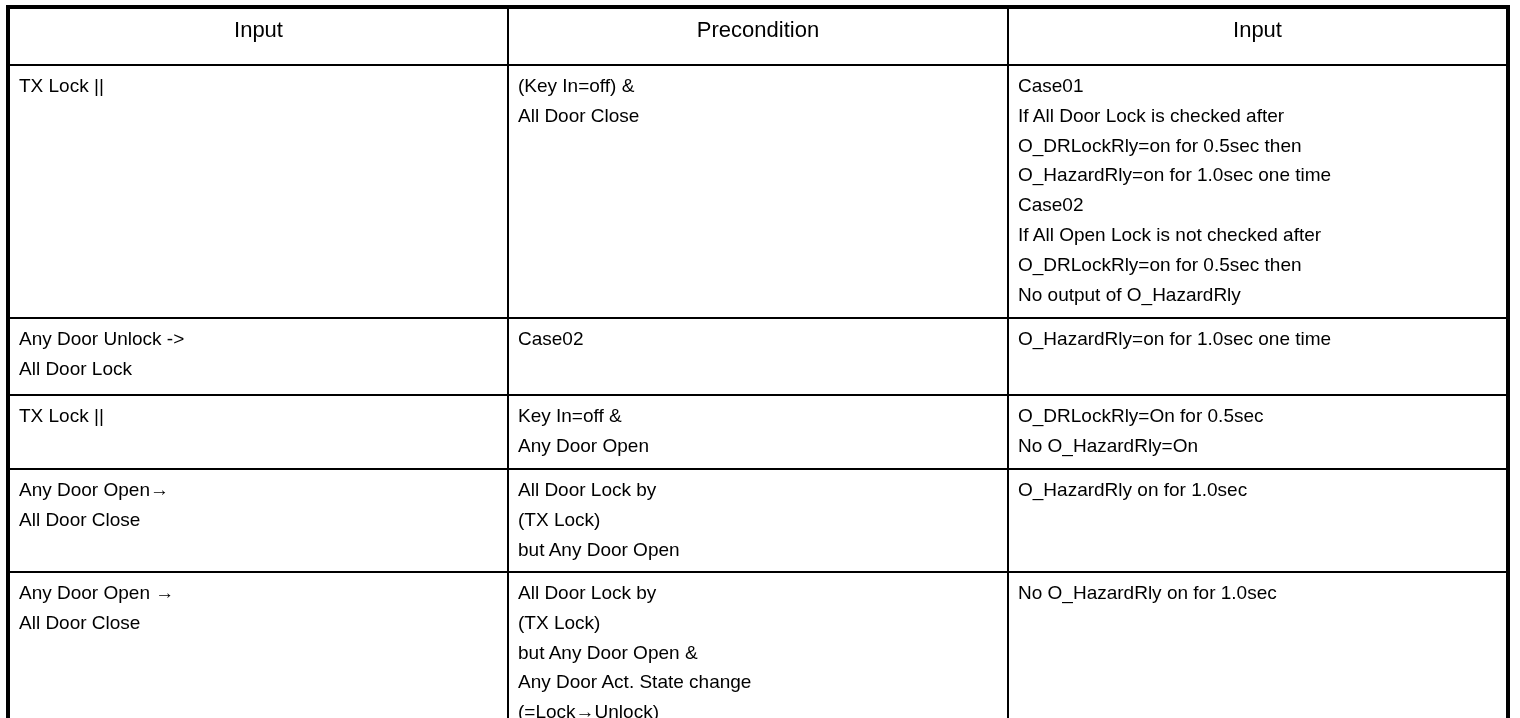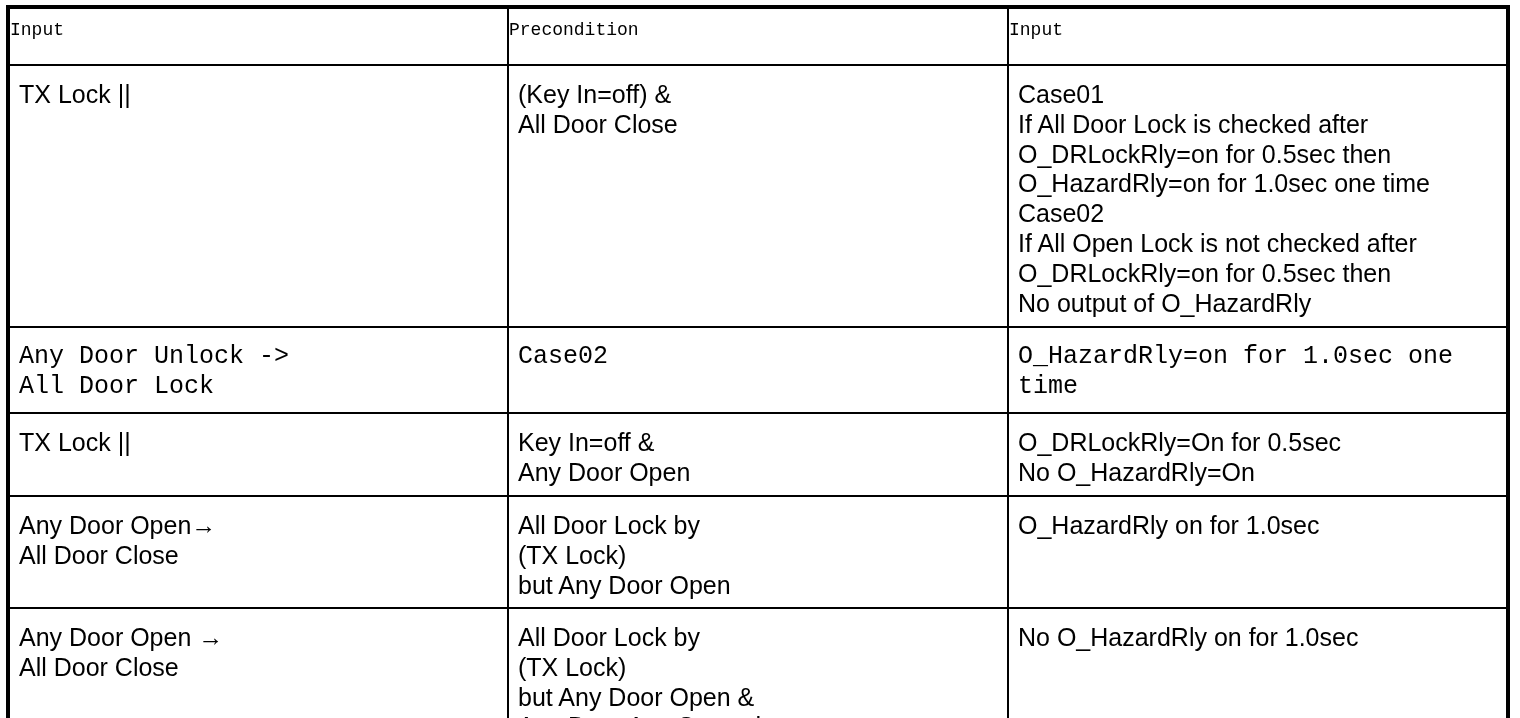--- a/index.html
+++ b/index.html
@@ -40,44 +40,43 @@
 
   .spec-table th,
   .spec-table td {
     border: 2px solid #000000;
     vertical-align: top;
     padding: 0;
     background: #ffffff;
   }
 
   .spec-table thead th {
-    text-align: left;
+    text-align: center;
     font-weight: normal;
-    font-size: 18px;
+    font-size: 22px;
     line-height: 28px;
     height: 42px;
     padding: 7px 0 6px 0;
     border-top: none;
-    font-family: Liberation Mono, monospace;
   }
 
   .spec-table tbody td {
-    font-size: 25px;
+    font-size: 19px;
     line-height: 29.8px;
-    padding: 14px 0 6px 9px;
+    padding: 5px 0 6px 9px;
   }
 
   .cell-lines {
     white-space: pre-wrap;
     display: block;
   }
 
   
   .row-1 td { height: 240px; }
-  .row-2 td { height: 64px; font-family: Liberation Mono, monospace;  }
+  .row-2 td { height: 64px;  }
   .row-3 td { height: 61px;  }
   .row-4 td { height: 90px;  }
   .row-5 td { height: 155px; }
 
   
   .spec-table tr > td:first-child,
   .spec-table tr > th:first-child { border-left: none; }
   .spec-table tr > td:last-child,
   .spec-table tr > th:last-child  { border-right: none; }
   .spec-table tbody tr:last-child td { border-bottom: none; }

